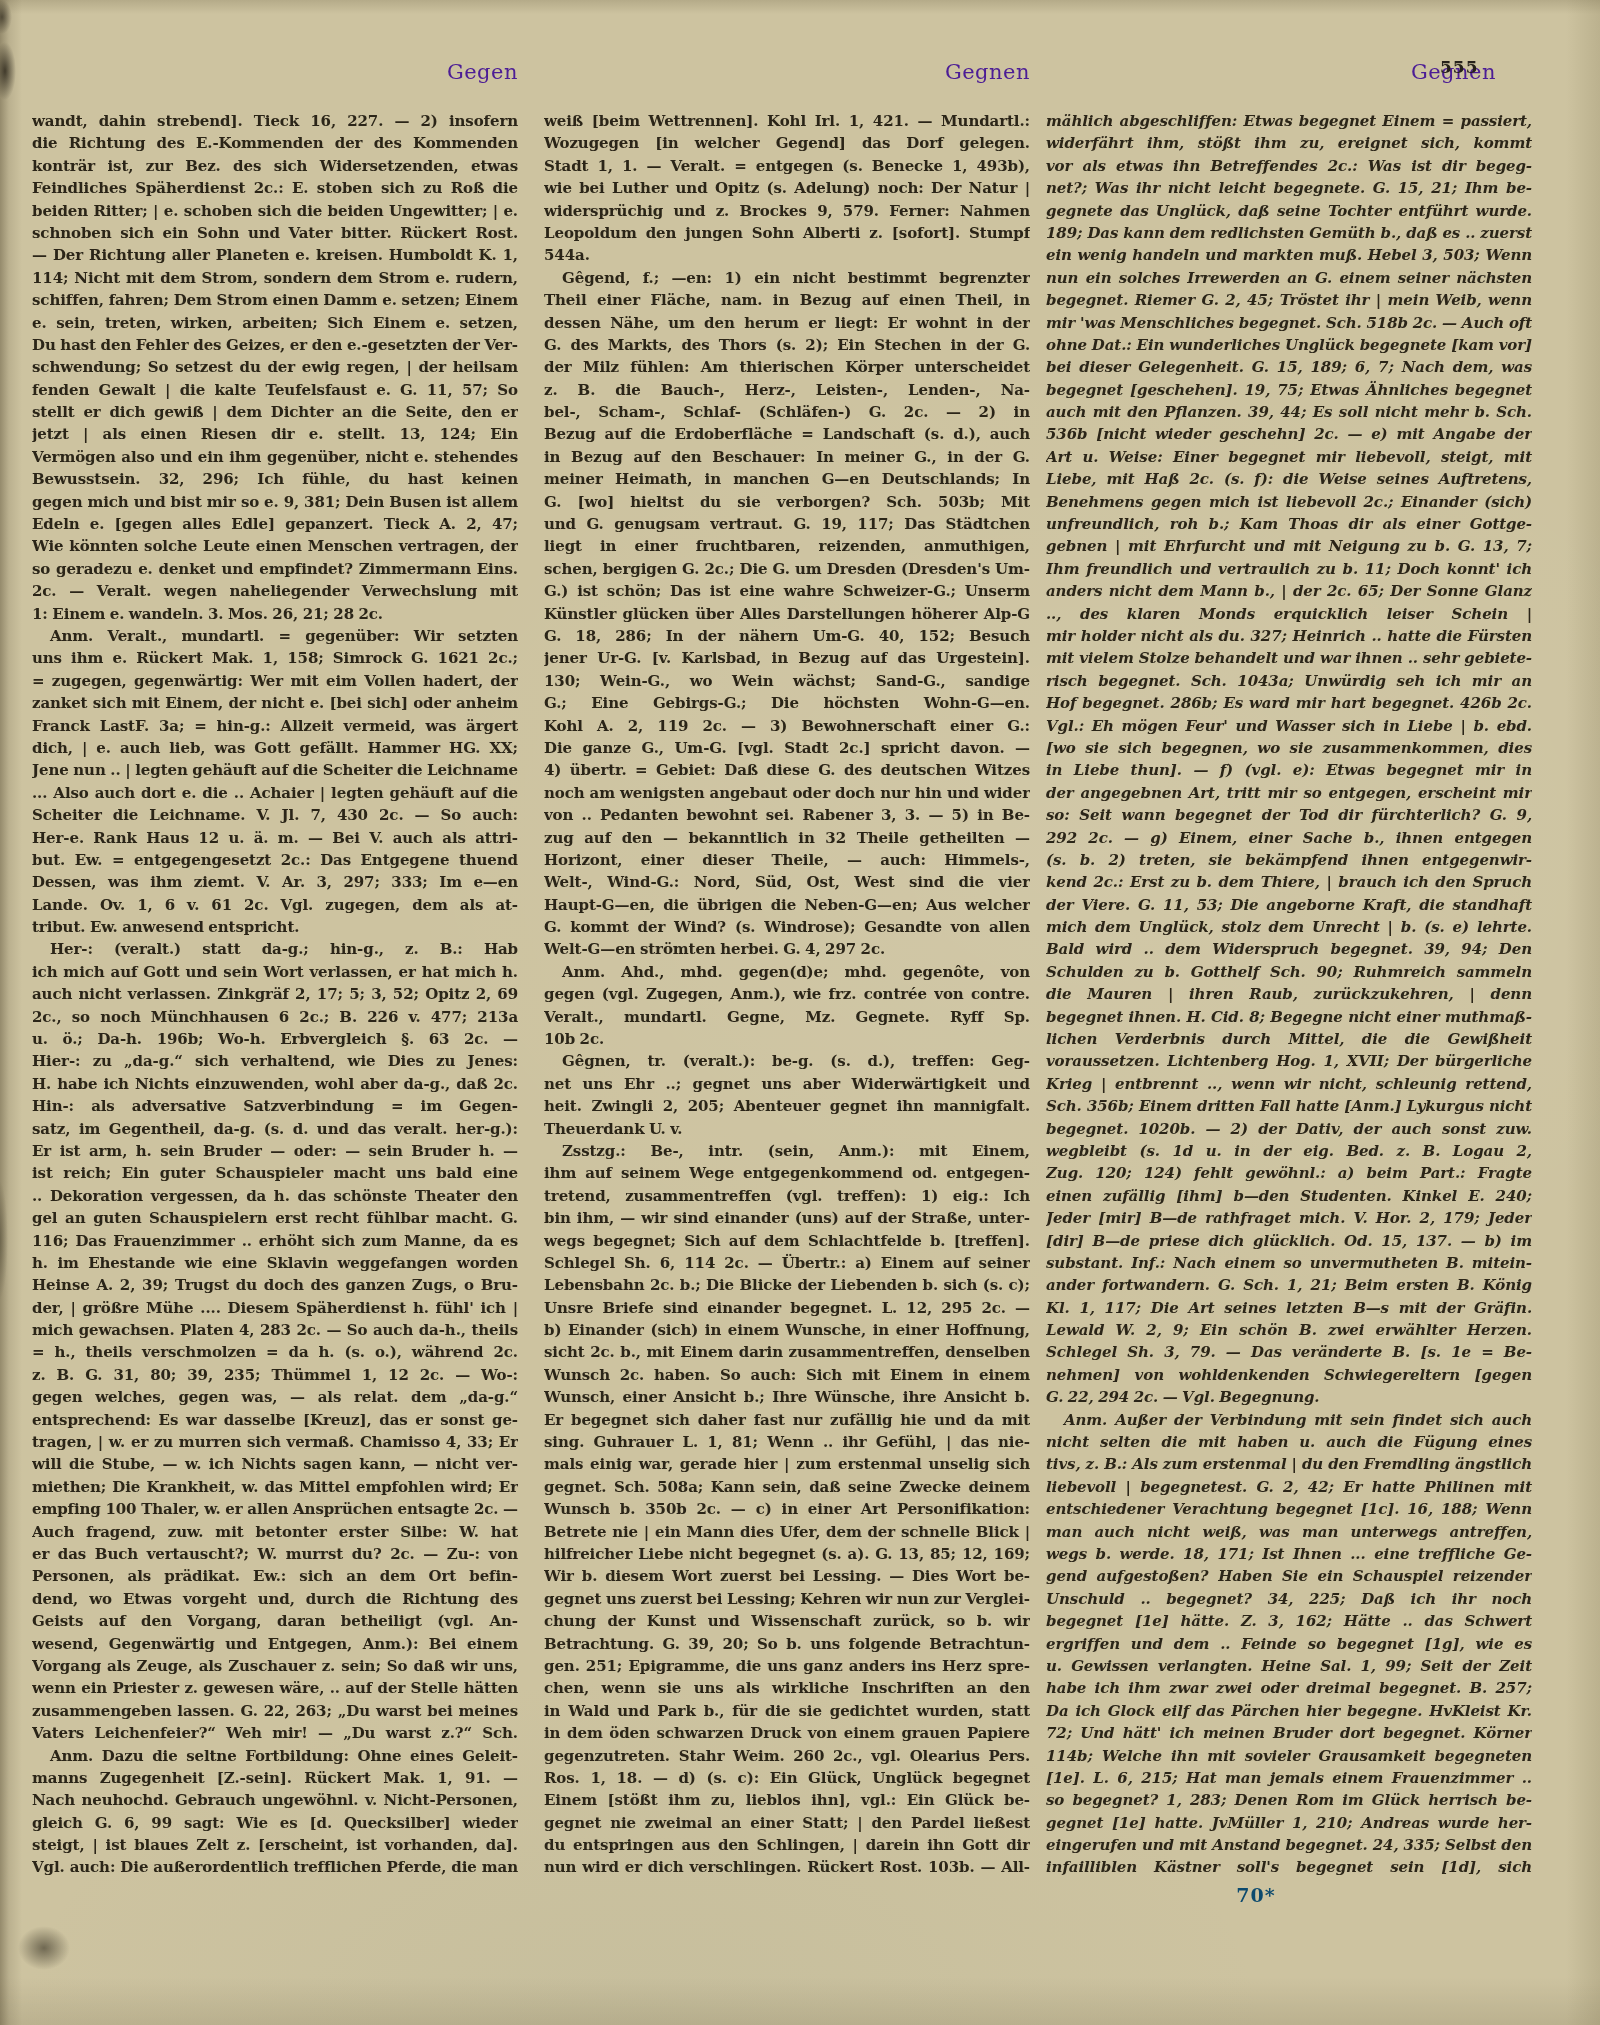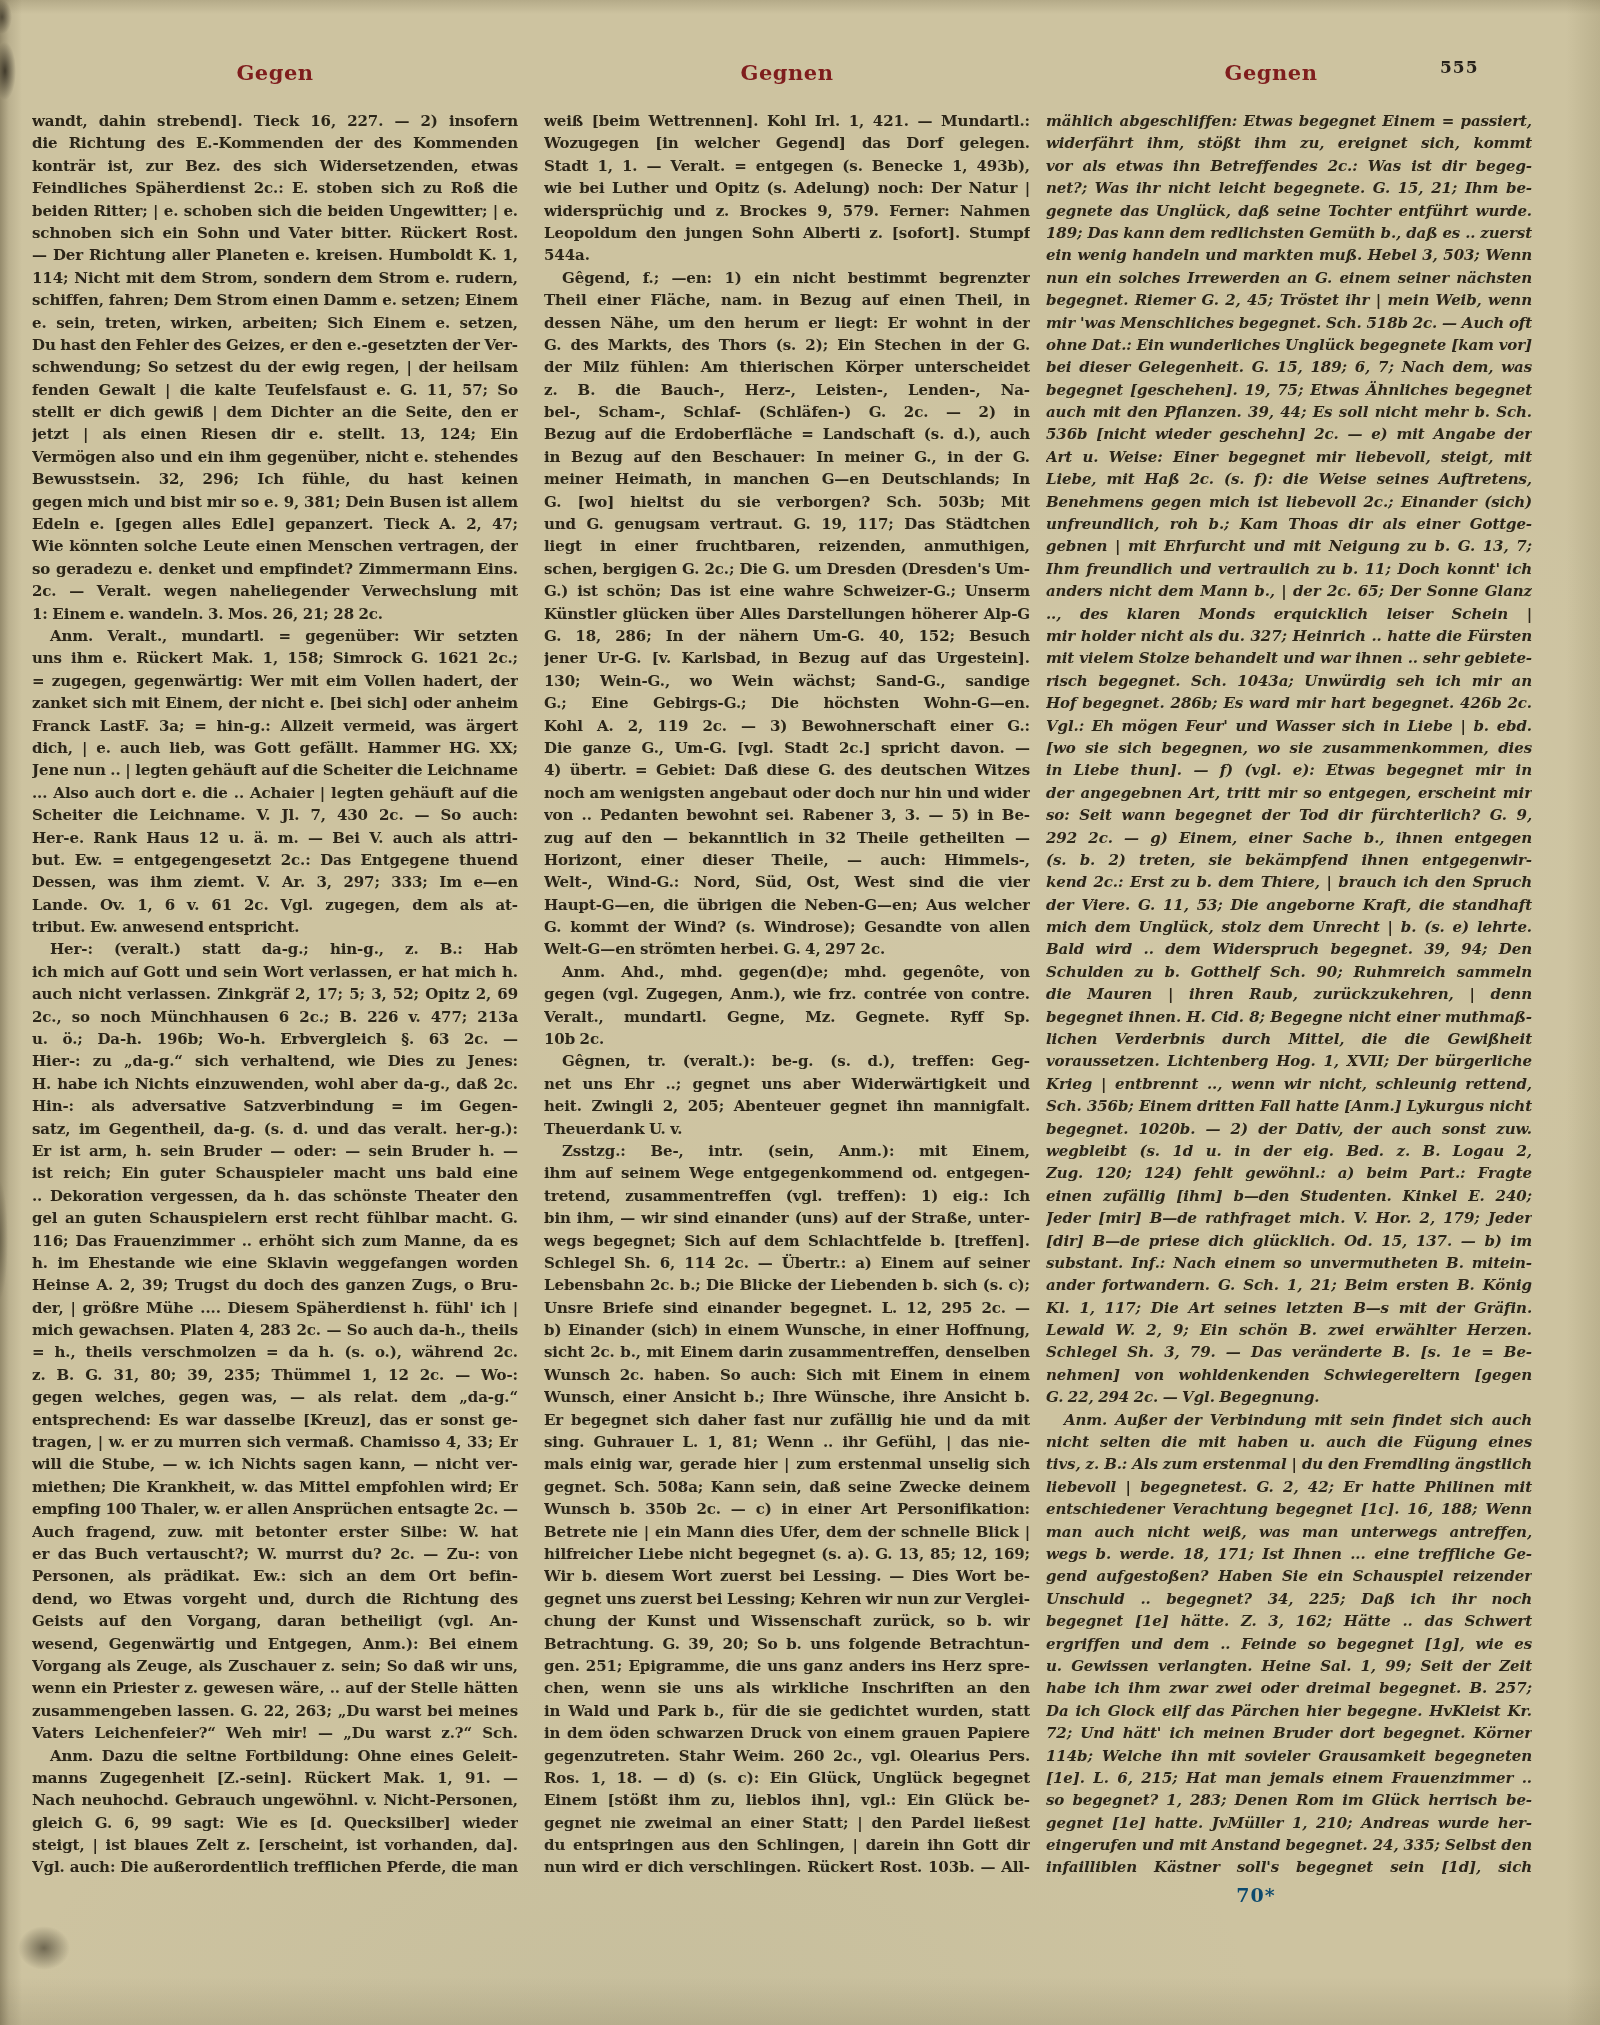--- a/index.html
+++ b/index.html
@@ -17,22 +17,22 @@
     color:#2b2518;
   }
   .smudge{position:absolute;border-radius:50%;pointer-events:none;}
   #sm1{left:-6px;top:42px;width:22px;height:58px;background:radial-gradient(closest-side,rgba(30,25,15,.75),rgba(30,25,15,0));}
   #sm2{left:-8px;top:0px;width:20px;height:34px;background:radial-gradient(closest-side,rgba(30,25,15,.6),rgba(30,25,15,0));}
   #sm3{left:18px;top:1926px;width:52px;height:44px;background:radial-gradient(closest-side,rgba(35,30,18,.55),rgba(35,30,18,0));}
   #sm4{left:-10px;top:1180px;width:18px;height:120px;background:radial-gradient(closest-side,rgba(40,35,20,.4),rgba(40,35,20,0));}
 
   .runhead{
     position:absolute;top:60px;height:26px;
-    font-weight:bold;font-size:21px;letter-spacing:.5px;
-    text-align:center;color:#7f1d1d;
+    font-weight:normal;font-size:21px;letter-spacing:.5px;
+    text-align:right;color:#4c1d95;
   }
   #rh-left{left:32px;width:486px;}
   #rh-mid{left:544px;width:486px;}
   #rh-right{left:1046px;width:450px;}
   #pageno{
     position:absolute;top:57px;left:1440px;width:100px;
     font-weight:bold;font-size:17px;letter-spacing:1px;color:#26211a;
   }
 
   .col{

